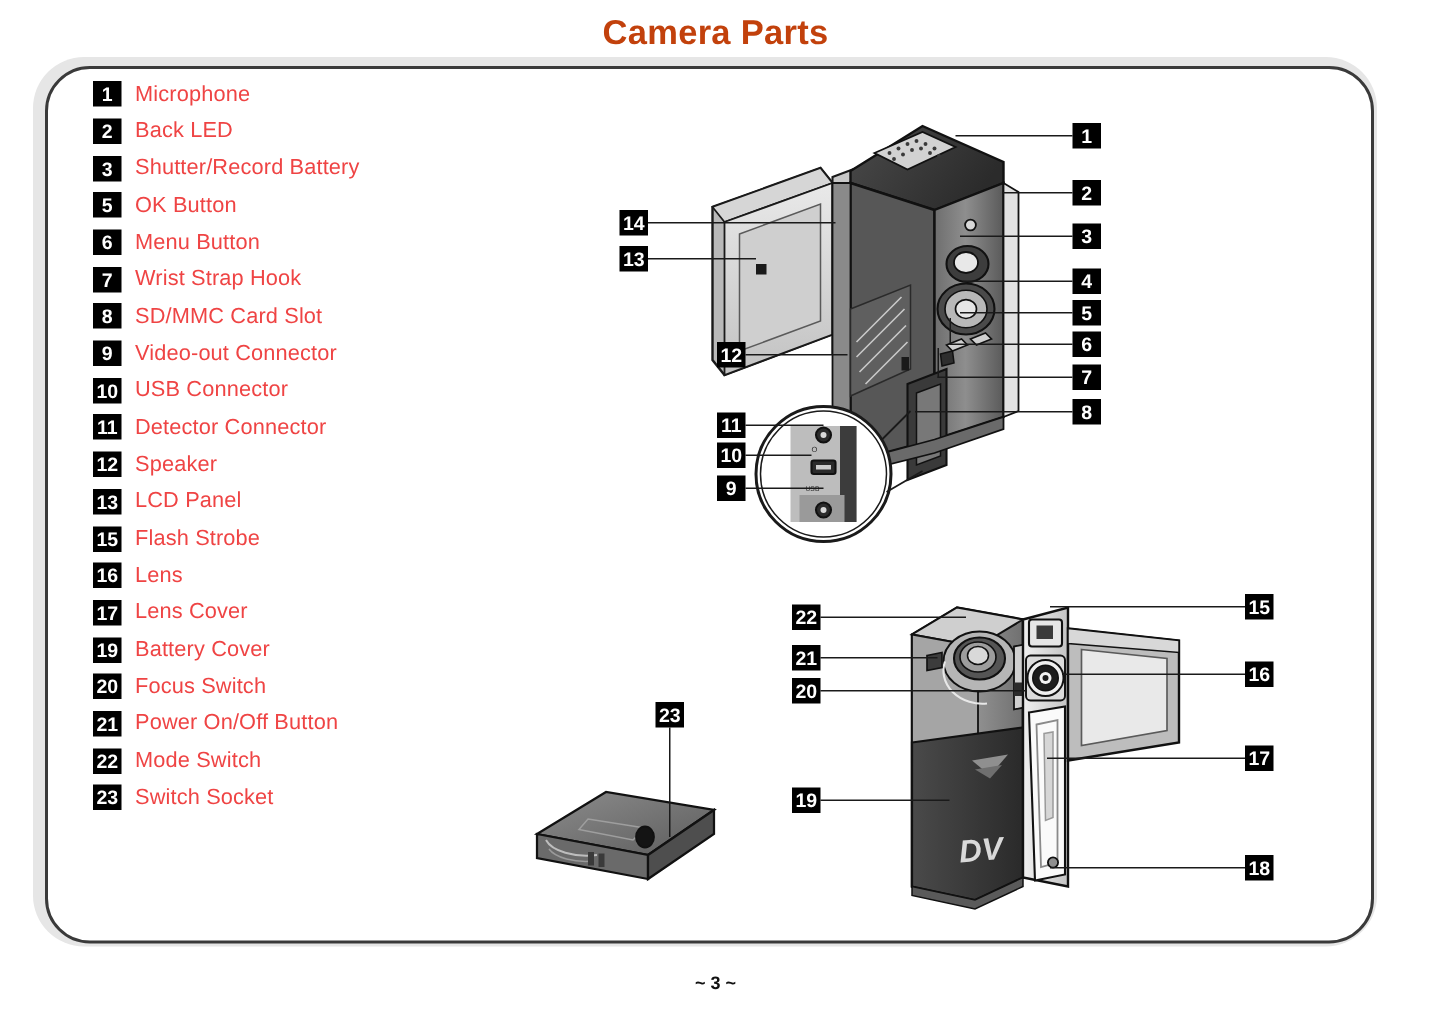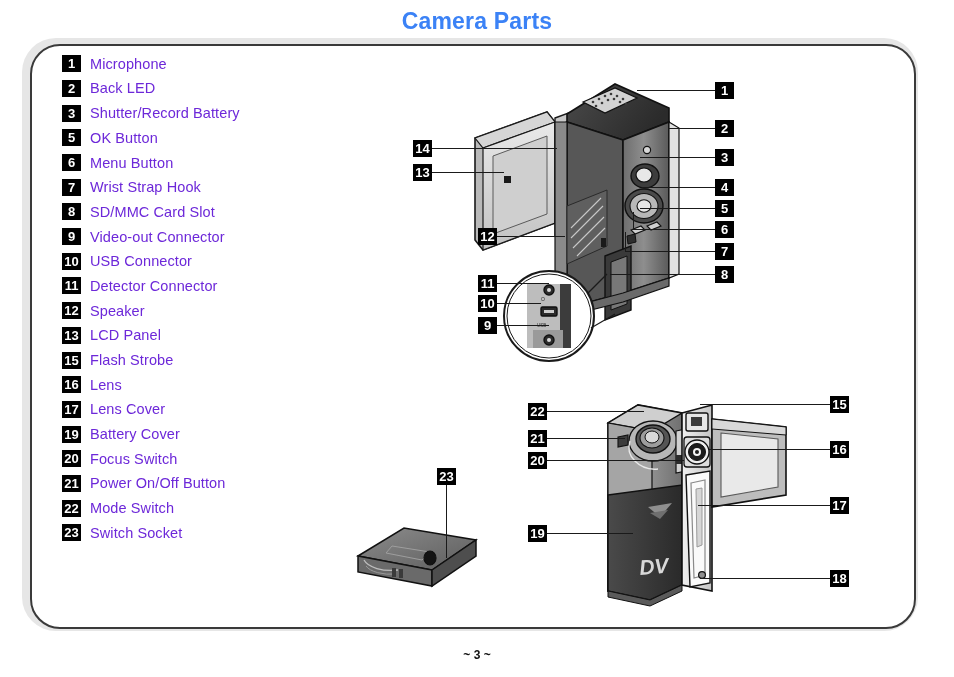--- a/index.html
+++ b/index.html
@@ -10,21 +10,21 @@
     font-family:"Liberation Sans","DejaVu Sans",sans-serif;
     position:relative;
     overflow:hidden;
   }
   #page{position:absolute;left:0;top:0;width:954px;height:677px;}
 
   
   .page-title{
     position:absolute;left:0;top:8px;width:954px;
     text-align:center;
-    font-size:23px;font-weight:bold;color:#3b82f6;
+    font-size:23px;font-weight:bold;color:#c2410c;
     letter-spacing:.2px;
   }
 
   
   .frame-shadow{
     position:absolute;left:22px;top:38px;width:896px;height:593px;
     background:#e6e6e6;border-radius:34px;
   }
   .frame{
     position:absolute;left:30px;top:44px;width:882px;height:581px;
@@ -36,21 +36,21 @@
   .legend-row{position:relative;height:24.7px;}
   .badge{
     display:inline-block;
     width:19px;height:17px;line-height:17px;
     background:#000;color:#fff;
     font-size:13px;font-weight:bold;text-align:center;
     vertical-align:middle;
   }
   .legend-label{
     display:inline-block;margin-left:9px;
-    font-size:14.5px;color:#6d28d9;vertical-align:middle;
+    font-size:14.5px;color:#ef4444;vertical-align:middle;
     letter-spacing:.1px;
   }
 
   
   .cal{
     position:absolute;
     width:19px;height:17px;line-height:17px;
     background:#000;color:#fff;
     font-size:13px;font-weight:bold;text-align:center;
     z-index:40;

